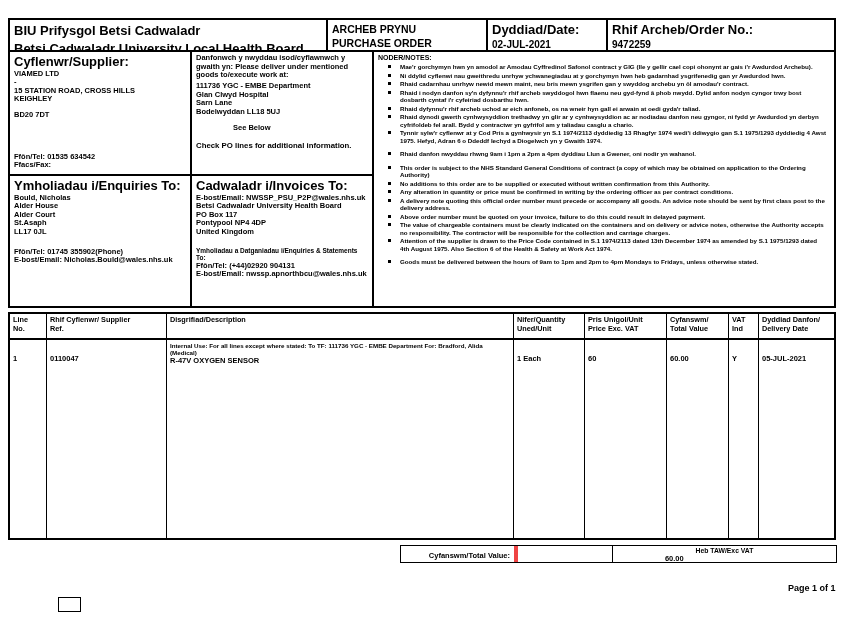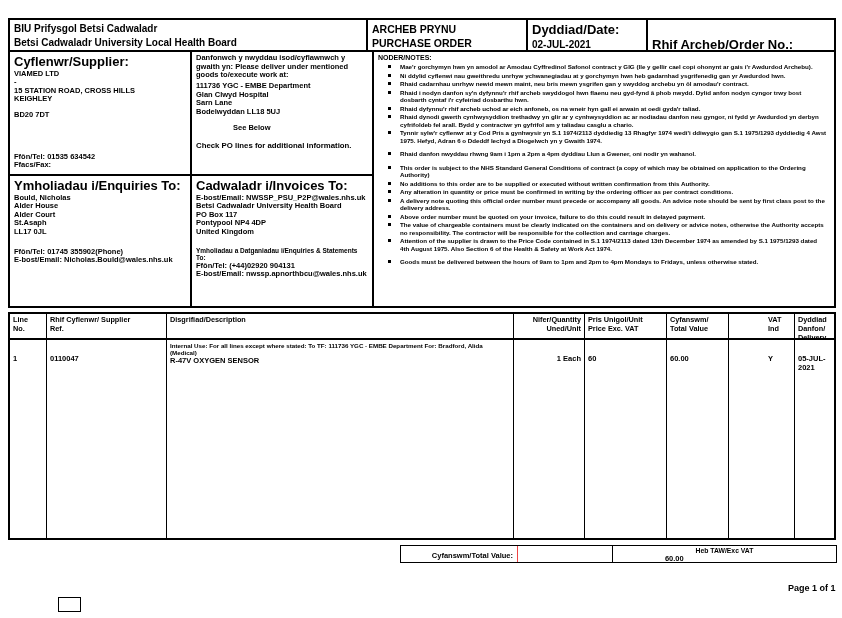--- a/index.html
+++ b/index.html
@@ -8,24 +8,24 @@
     position: relative; width: 842px; height: 618px;
     background: #ffffff; color: #000;
     font-family: "Liberation Sans", sans-serif;
     font-weight: bold; overflow: hidden;
   }
   
   .hdr { position: absolute; left: 8px; top: 18px; width: 828px; height: 34px;
          border: 2px solid #000; display: flex; }
   .hc { padding: 2px 4px; border-right: 2px solid #000; overflow: hidden; }
   .hc:last-child { border-right: none; }
-  .hc1 { width: 358px; font-size: 10px; line-height: 1.35; }
+  .hc1 { width: 318px; font-size: 13px; line-height: 1.35; }
   .hc2 { width: 160px; font-size: 10.5px; line-height: 1.35; }
   .hc3 { width: 120px; }
-  .hc4 { flex: 1; margin-top: 15px; }
+  .hc4 { flex: 1; }
   .lbl { font-size: 13px; line-height: 1.2; }
   .hc .val { font-size: 10px; margin-top: 1px; }
   
   .info { position: absolute; left: 8px; top: 52px; width: 828px; height: 256px;
           border: 2px solid #000; border-top: none; display: flex; }
   .col  { display: flex; flex-direction: column; }
   .colL, .colM { width: 182px; border-right: 2px solid #000; }
   .colR { flex: 1; padding: 2px 4px; overflow: hidden; }
   .box  { padding: 2px 4px; font-size: 7.5px; line-height: 1.15; overflow: hidden; }
   .upper { height: 124px; border-bottom: 2px solid #000; display: flex; flex-direction: column; }
@@ -45,30 +45,30 @@
               width: 3px; height: 3px; background: #000; }
   .notes li.gap { margin-top: 6px; }
   
   .items { position: absolute; left: 8px; top: 312px; width: 828px; height: 228px;
            border: 2px solid #000; display: flex; flex-direction: column; }
   .trow { display: flex; flex: 1; }
   .thead { display: flex; height: 26px; border-bottom: 2px solid #000; flex: none; }
   .tc { border-right: 1px solid #000; padding: 2px 3px; font-size: 7.3px; line-height: 1.2; overflow: hidden; }
   .tc:last-child { border-right: none; }
   .tc1 { width: 37px; } .tc2 { width: 120px; } .tc3 { width: 347px; }
-  .tc4 { width: 71px; text-align: right; } .tc5 { width: 82px; }  .tc6 { width: 62px; }
-  .tc7 { width: 30px; margin-left: 36px; } .tc8 { flex: 1; }
+  .tc4 { width: 71px; } .tc5 { width: 82px; }  .tc6 { width: 62px; }
+  .tc7 { width: 30px; } .tc8 { flex: 1; }
   .tbody .tc { font-size: 7.5px; }
   .cell-pad { padding-top: 14px; padding-left: 3px; }
   .internal-note { font-size: 6.2px; line-height: 7.2px; }
   .pn-line { margin-top: 4px; }
   
   .totals { position: absolute; left: 400px; top: 545px; width: 437px; height: 18px;
             border: 1px solid #000; display: flex; font-size: 7.5px; }
-  .tt1 { width: 117px; border-right: 1px solid #ef4444; text-align: right;
+  .tt1 { width: 117px; border-right: 4px solid #ef4444; text-align: right;
          padding: 5px 4px 0 0; }
   .tt2 { width: 95px; border-right: 1px solid #000; }
   .tt3 { flex: 1; text-align: center; }
   .tt3 .vat-hdr { font-size: 6.8px; padding-top: 1px; }
   .tt3 .vat-val { width: 55%; text-align: center; }
   
   .pageno { position: absolute; left: 788px; top: 583px; font-size: 9px; font-weight: bold; }
   .mark   { position: absolute; left: 58px; top: 597px; width: 23px; height: 15px;
             border: 1px solid #000; }
 </style>

